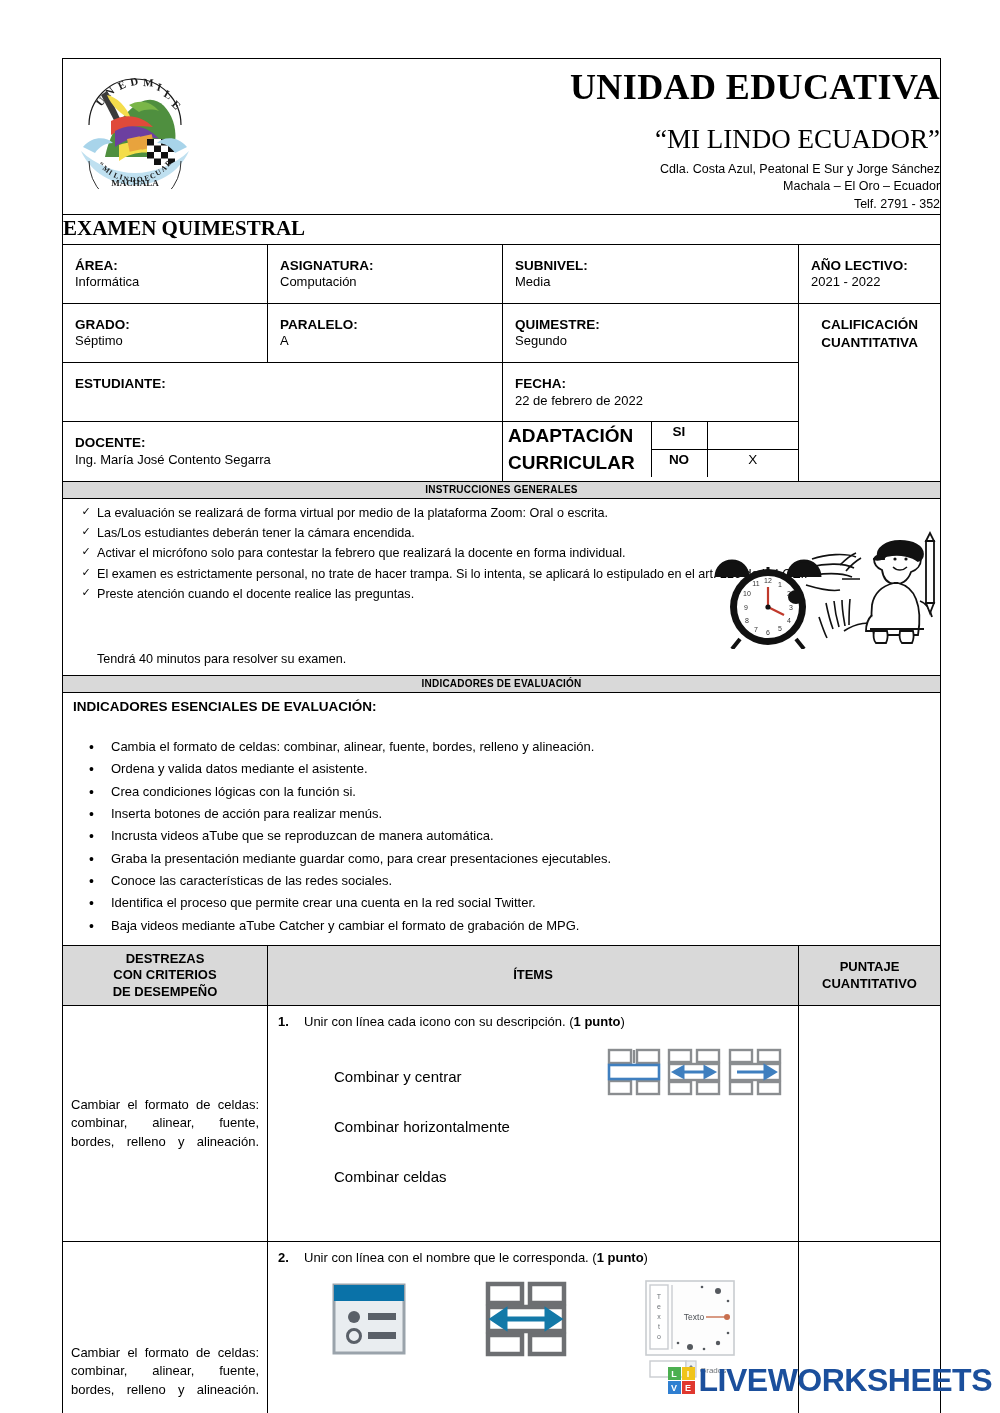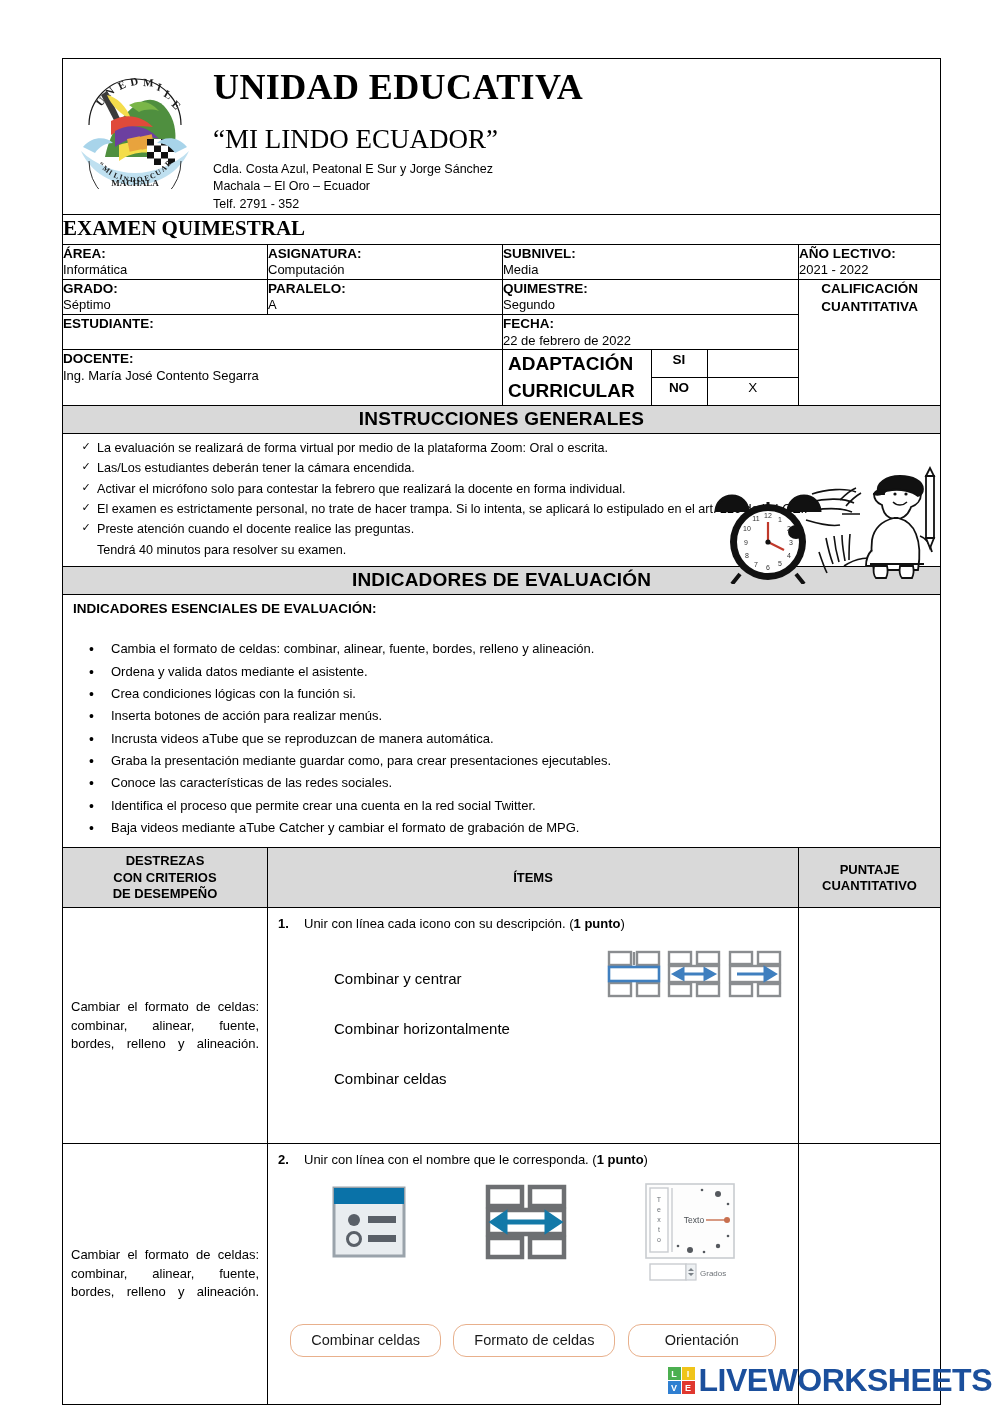--- a/index.html
+++ b/index.html
@@ -13,28 +13,28 @@
     color: #000;
     position: relative;
     overflow: hidden;
   }
   .page {
     position: absolute;
     left: 62px; top: 58px;
     width: 878px;
   }
   table.doc { border-collapse: collapse; width: 100%; table-layout: fixed; }
-  table.doc td { border: 1px solid #000; padding: 0; vertical-align: top; }
+  table.doc td { border: 1px solid #000; padding: 12px; vertical-align: top; }
 
   
   .hdr-cell { padding: 0 !important; }
   .hdr-wrap { display: flex; align-items: flex-start; }
   .logo-box { width: 150px; flex: 0 0 150px; padding: 6px 0 4px 8px; }
   .logo { width: 128px; height: 124px; display: block; }
-  .hdr-text { flex: 1; text-align: left; padding-top: 10px; }
+  .hdr-text { flex: 1; text-align: right; padding-top: 10px; }
   .school-name {
     font-family: "Liberation Serif", serif;
     font-weight: bold; font-size: 36px; line-height: 1.04;
     letter-spacing: .4px;
   }
   .school-sub {
     font-family: "Liberation Serif", serif;
     font-weight: normal; font-size: 27px; line-height: 1.12;
     margin-top: 18px;
   }
@@ -64,31 +64,31 @@
   table.inner td { border: 1px solid #000; padding: 1px 5px; }
   table.inner td.nb-l { border-left: 0; }
   table.inner td.nb-t { border-top: 0; }
   table.inner td.nb-b { border-bottom: 0; }
   table.inner td.nb-r { border-right: 0; }
 
   
   .band {
     background: #d9d9d9;
     text-align: center;
-    font-weight: bold; font-size: 19px;
+    font-weight: bold; font-size: 10px;
     padding: 2px 0 3px !important;
     letter-spacing: .2px;
   }
 
   
   .instr-cell { padding: 4px 6px 6px 8px !important; position: relative; min-height: 168px; }
   .instr-row { display: flex; align-items: flex-start; font-size: 12.6px; line-height: 1.62; }
   .tick { width: 26px; flex: 0 0 26px; text-align: center; font-size: 11px; color: #000; padding-left: 4px;}
   .instr-row .txt { flex: 1; }
-  .instr-plain { padding-left: 26px; font-size: 12.6px; line-height: 1.62; }
+  .instr-plain { padding-left: 26px; font-size: 12.6px; line-height: 1.62; margin-top: 44px; }
 
   .clipart { position: absolute; right: 0px; top: 16px; width: 252px; height: 134px; pointer-events: none; }
 
   
   .ind-cell { padding: 6px 8px 8px 10px !important; }
   .ind-title { font-weight: bold; font-size: 13.5px; margin-bottom: 22px; }
   .bullets { list-style: none; margin: 0; padding: 0; }
   .bullets li {
     font-size: 13px; line-height: 1.72;
     padding-left: 38px; position: relative;

